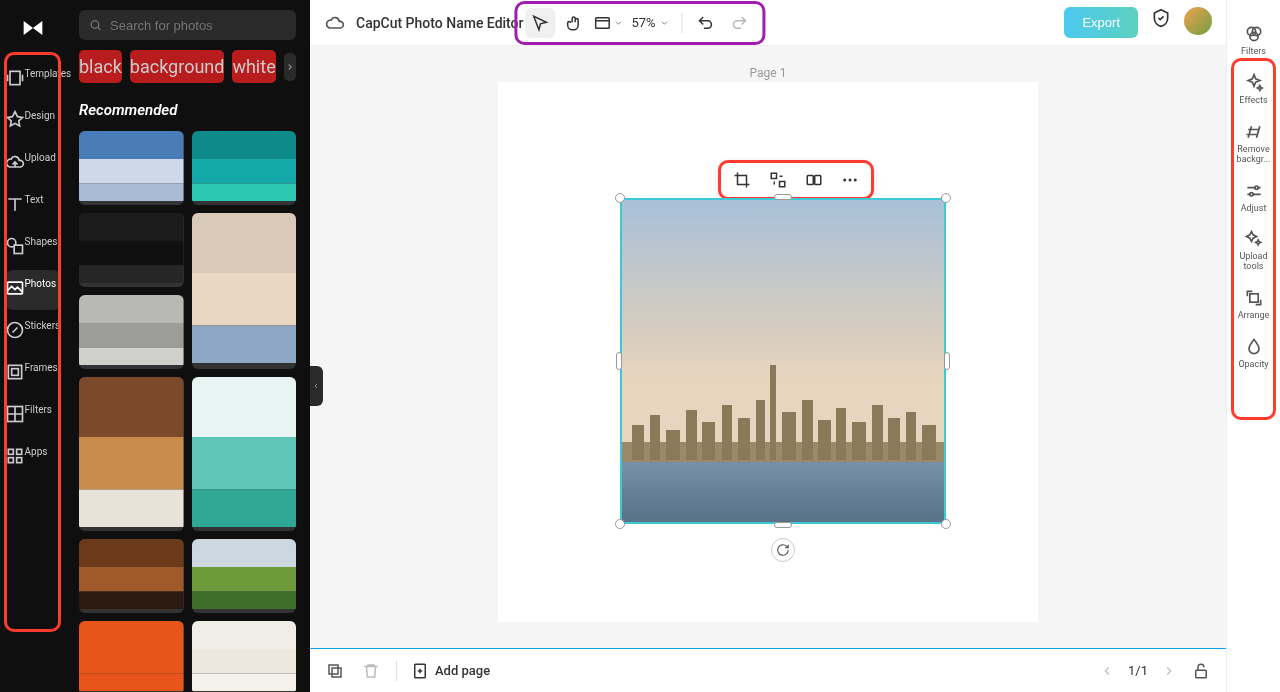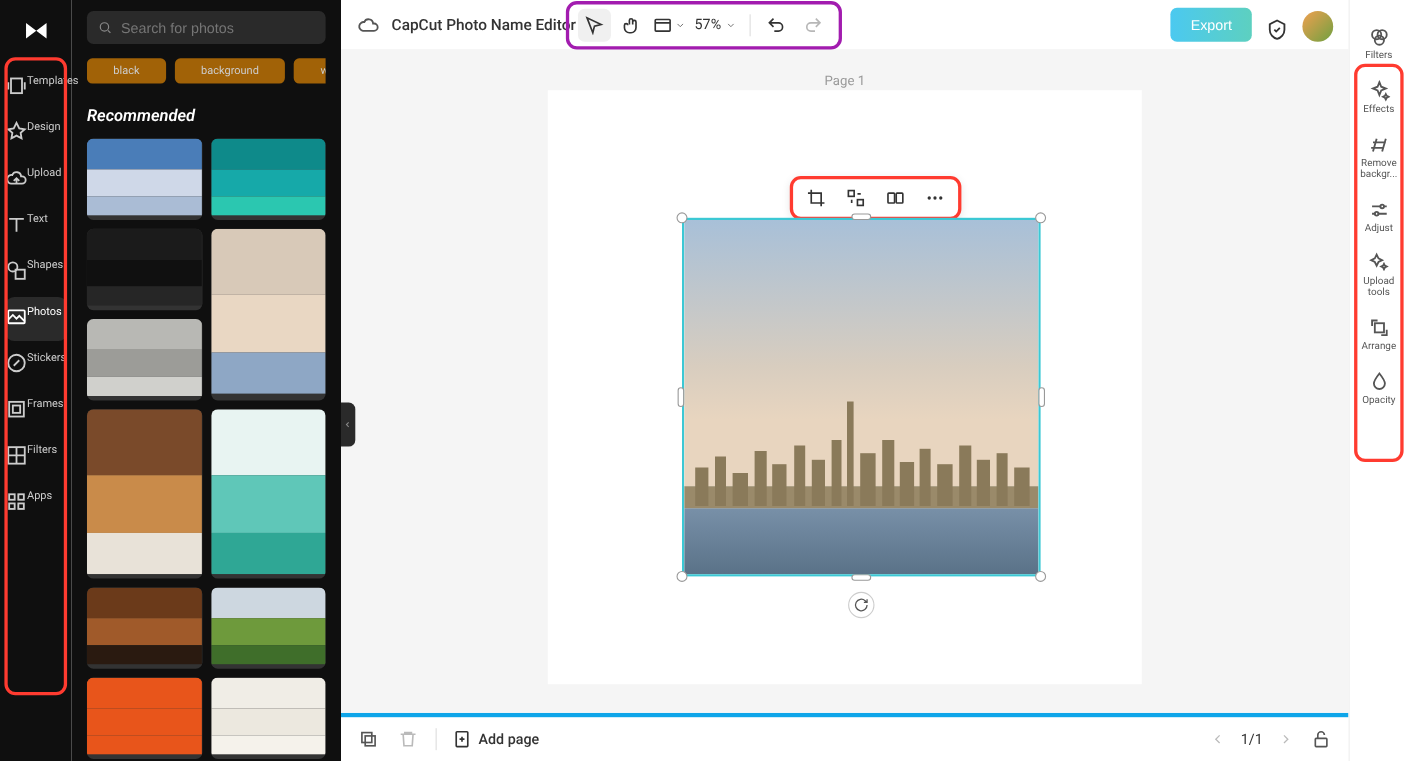--- a/index.html
+++ b/index.html
@@ -14,41 +14,41 @@
 .nav-item.active { background: #2a2a2a; color: #fff; }
 .nav-item .icon { width: 20px; height: 20px; margin-bottom: 4px; display: flex; align-items: center; justify-content: center; }
 .nav-item span { text-align: center; line-height: 1.1; }
 
 
 .left-panel { width: 245px; background: #0f0f0f; color: #fff; padding: 10px 14px 0 14px; overflow-y: auto; }
 .search-box { display: flex; align-items: center; background: #2a2a2a; border-radius: 6px; padding: 7px 10px; margin-bottom: 10px; }
 .search-box svg { margin-right: 8px; }
 .search-box input { background: transparent; border: none; outline: none; color: #fff; font-size: 13px; flex: 1; }
 .tags { display: flex; gap: 8px; margin-bottom: 18px; overflow: hidden; align-items:center; }
-.tag { background: #a16207; color: #ccc; padding: 6px 24px; border-radius: 5px; font-size: 10px; cursor: pointer; white-space: nowrap; }
+.tag { background: #b91c1c; color: #ccc; padding: 6px 0; border-radius: 5px; font-size: 18px; cursor: pointer; white-space: nowrap; }
 .tag-more { width: 20px; height: 28px; background: #2a2a2a; border-radius: 5px; display:flex; align-items:center; justify-content:center; }
 .section-title { font-size: 15px; font-weight: 600; margin-bottom: 12px; font-style: italic; }
 .photo-grid { display: grid; grid-template-columns: 1fr 1fr; gap: 8px; }
 .photo-thumb { border-radius: 6px; overflow: hidden; cursor: pointer; background: #333; }
 .photo-thumb.tall { grid-row: span 2; }
 
 
 .main { flex: 1; display: flex; flex-direction: column; background: #fff; }
 .top-bar { height: 46px; display: flex; align-items: center; padding: 12px 14px; border-bottom: 1px solid #eee; }
 .top-left { display: flex; align-items: center; gap: 10px; }
 .top-left .cloud { width: 22px; height: 22px; display:flex;align-items:center;justify-content:center; }
 .doc-title { font-size: 14px; font-weight: 500; color: #333; }
 .doc-chevron { margin-left: 6px; color: #666; }
 .top-center { position: absolute; left: 50%; transform: translateX(-50%); display: flex; align-items: center; gap: 8px; }
 .tc-highlight { border: 3px solid #a21caf; border-radius: 10px; padding: 4px 8px; display: flex; align-items: center; gap: 4px; }
 .tc-btn { width: 30px; height: 30px; display: flex; align-items: center; justify-content: center; border-radius: 6px; cursor: pointer; }
 .tc-btn.active { background: #f0f0f0; }
 .tc-zoom { font-size: 13px; color: #333; padding: 0 4px; cursor: pointer; display:flex; align-items:center; gap:4px; }
 .tc-divider { width: 1px; height: 20px; background: #ddd; margin: 0 4px; }
-.top-right { margin-left: auto; display: flex; align-items: flex-end; gap: 12px; }
+.top-right { margin-left: auto; display: flex; align-items: flex-start; gap: 12px; }
 .export-btn { background: linear-gradient(90deg,#4bc9f0,#5dd0c0); color: #fff; border: none; padding: 8px 18px; border-radius: 6px; font-size: 13px; font-weight: 500; cursor: pointer; }
 .shield { width: 22px; height: 22px; cursor: pointer; display:flex;align-items:center;justify-content:center; }
 .avatar { width: 28px; height: 28px; border-radius: 50%; background: linear-gradient(135deg,#f0a050,#70a040); cursor: pointer; }
 
 
 .canvas-area { flex: 1; background: #f5f5f5; position: relative; overflow: hidden; }
 .page-label { position: absolute; top: 20px; left: 50%; transform: translateX(-50%); font-size: 12px; color: #999; }
 .page { position: absolute; top: 36px; left: 50%; transform: translateX(-50%); width: 540px; height: 540px; background: #fff; }
 .selected-img { position: absolute; top: 152px; left: 310px; width: 326px; height: 326px; }
 .img-content { width: 100%; height: 100%; border: 2px solid #3cc8d4; }
@@ -68,21 +68,21 @@
 .collapse-tab { position: absolute; top: 320px; left: -1px; width: 14px; height: 40px; background: #2a2a2a; border-radius: 0 6px 6px 0; cursor: pointer; display:flex;align-items:center;justify-content:center; color:#666;}
 
 
 .right-panel { width: 54px; background: #fff; border-left: 1px solid #eee; display: flex; flex-direction: column; align-items: center; padding-top: 14px; position: relative; }
 .rp-highlight { position: absolute; top: 58px; left: 4px; right: 4px; border: 3px solid #ff3b30; border-radius: 10px; height: 362px; pointer-events: none; }
 .rp-item { width: 46px; display: flex; flex-direction: column; align-items: center; color: #555; font-size: 9px; padding: 6px 0; cursor: pointer; margin: 4px 0; text-align: center; }
 .rp-item .icon { width: 20px; height: 20px; margin-bottom: 3px; display: flex; align-items: center; justify-content: center; }
 .rp-item span { line-height: 1.1; }
 
 
-.bottom-bar { height: 44px; border-top: 4px solid #0ea5e9; display: flex; align-items: center; padding: 0 14px; gap: 14px; }
+.bottom-bar { height: 44px; border-top: 1px solid #0ea5e9; display: flex; align-items: center; padding: 0 14px; gap: 14px; }
 .bb-btn { width: 22px; height: 22px; display: flex; align-items: center; justify-content: center; cursor: pointer; color: #555; }
 .bb-btn.disabled { opacity: .4; cursor: default; }
 .bb-divider { width: 1px; height: 20px; background: #ddd; }
 .add-page { display: flex; align-items: center; gap: 6px; font-size: 13px; font-weight: 500; cursor: pointer; color: #333;}
 .bb-right { margin-left: auto; display: flex; align-items: center; gap: 10px; }
 .page-indicator { font-size: 13px; color: #333; }
 </style>
 </head>
 <body>
 

